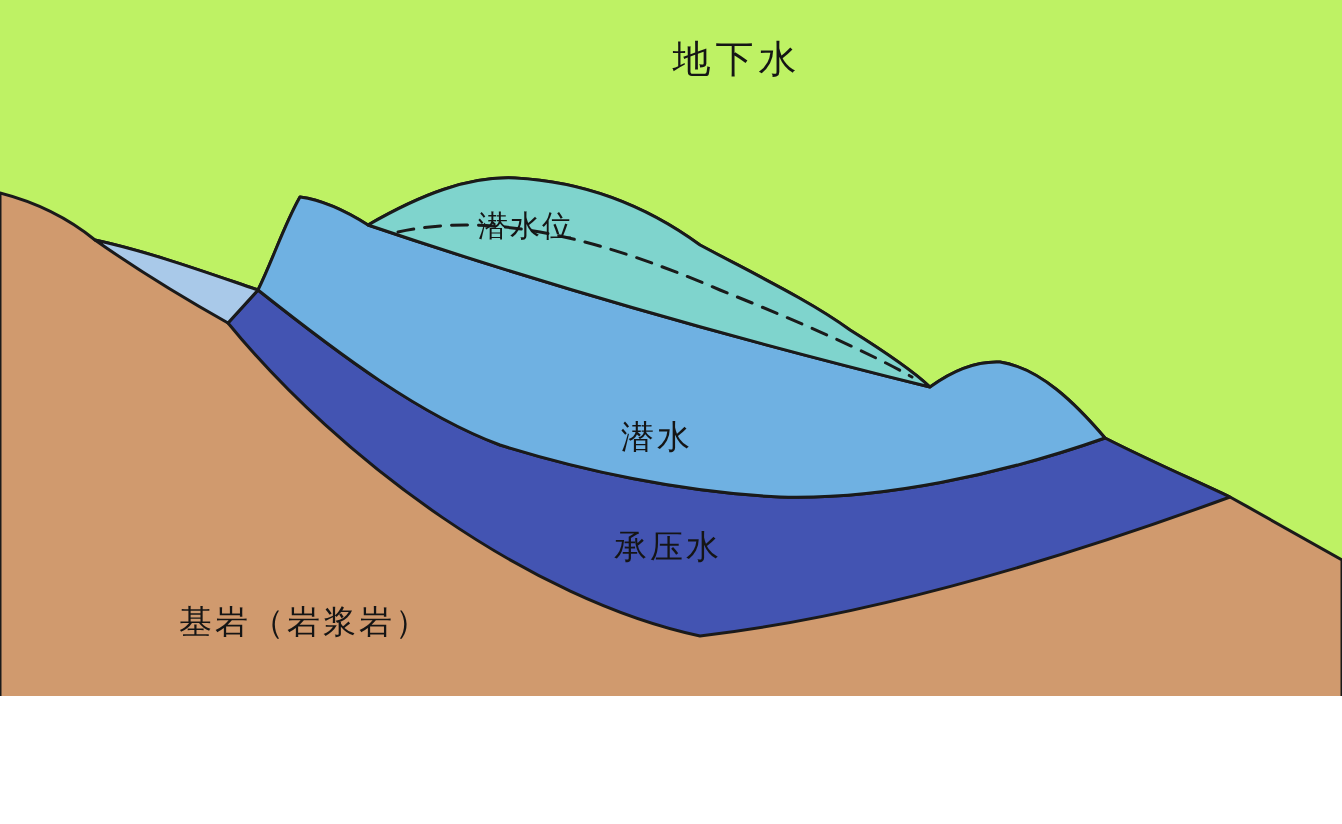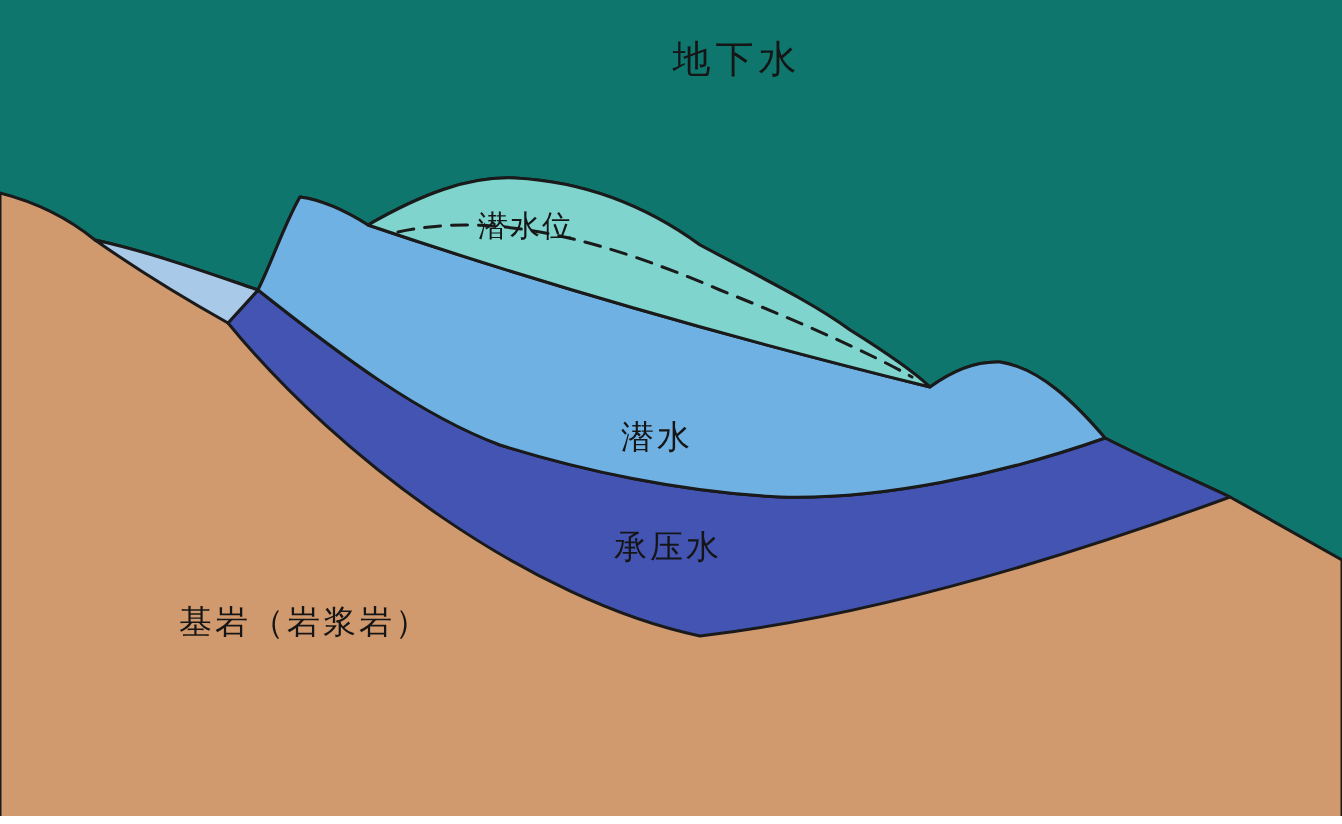--- a/index.html
+++ b/index.html
@@ -3,22 +3,22 @@
 <meta charset="utf-8">
 <style>
   html, body {
     margin: 0;
     padding: 0;
     background: #ffffff;
   }
   .stage {
     position: relative;
     width: 1342px;
-    height: 816px;
-    background: #0f766e;
+    height: 696px;
+    background: #bef264;
     overflow: hidden;
     font-family: "Liberation Serif", "DejaVu Serif", serif;
   }
   svg { display: block; }
   .region {
     stroke: #1a1a1a;
     stroke-width: 3;
     stroke-linejoin: round;
     stroke-linecap: round;
   }

